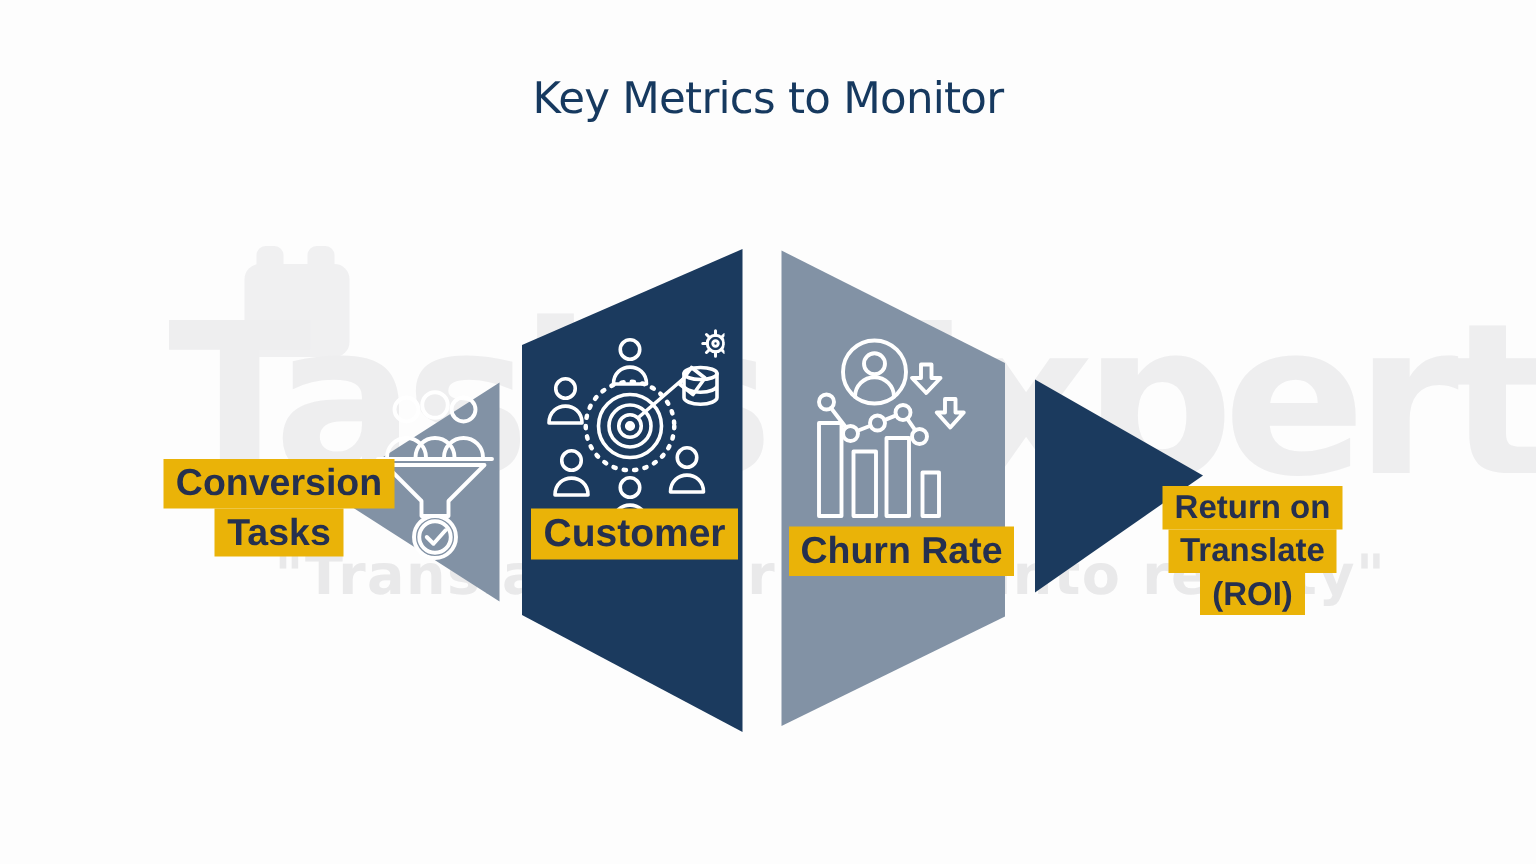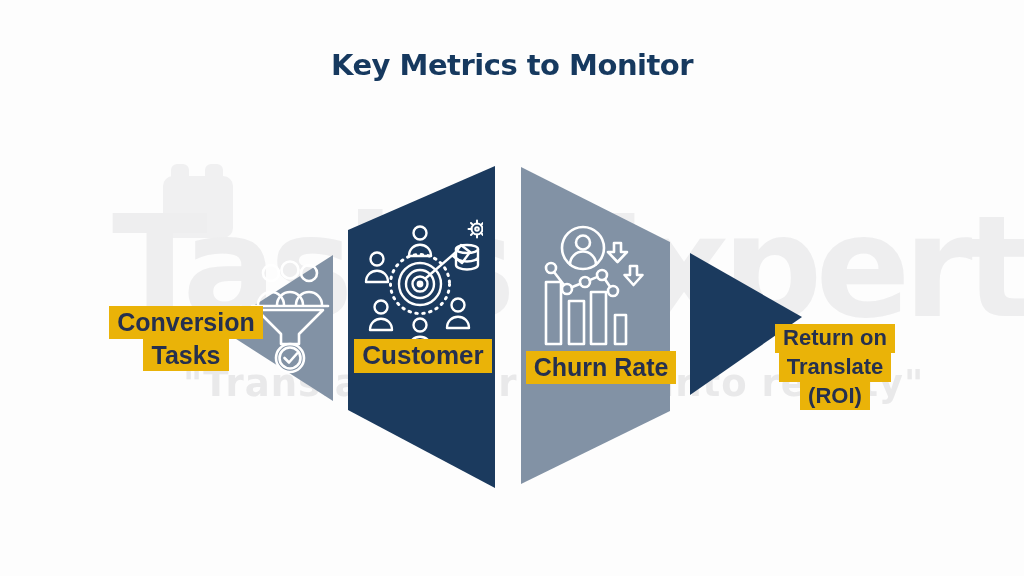--- a/index.html
+++ b/index.html
@@ -11,21 +11,21 @@
   .wm-flag{position:absolute;left:163px;top:176px;width:70px;height:62px;background:#f0f0f1;border-radius:10px;}
   .wm-flag i{position:absolute;top:-12px;width:18px;height:16px;background:#f0f0f1;border-radius:6px 6px 0 0;}
   .wm-flag i.b1{left:8px;} .wm-flag i.b2{left:42px;}
   .wm-brand{position:absolute;left:112px;top:198px;font-family:"DejaVu Sans",sans-serif;
             font-weight:bold;font-size:140px;line-height:1;letter-spacing:-7px;color:#eeeeef;white-space:nowrap;}
   .wm-tagline{position:absolute;left:183px;top:362px;font-family:"DejaVu Sans",sans-serif;
             font-weight:bold;font-size:37px;color:#e9e9ea;letter-spacing:1px;white-space:nowrap;}
 
   
   .title{position:absolute;left:0;top:48px;width:100%;margin:0;text-align:center;z-index:3;
-         font-family:"DejaVu Sans",sans-serif;font-weight:bold;font-size:29px;letter-spacing:-0.5px;color:#16395f;}
+         font-family:"DejaVu Sans",sans-serif;font-weight:normal;font-size:29px;letter-spacing:-0.5px;color:#16395f;}
 
   
   .shapes{position:absolute;left:0;top:0;width:1024px;height:576px;z-index:1;}
 
   
   .icon{position:absolute;z-index:2;}
   .icon svg{display:block;}
 
   
   .label{position:absolute;z-index:4;display:flex;flex-direction:column;align-items:center;

